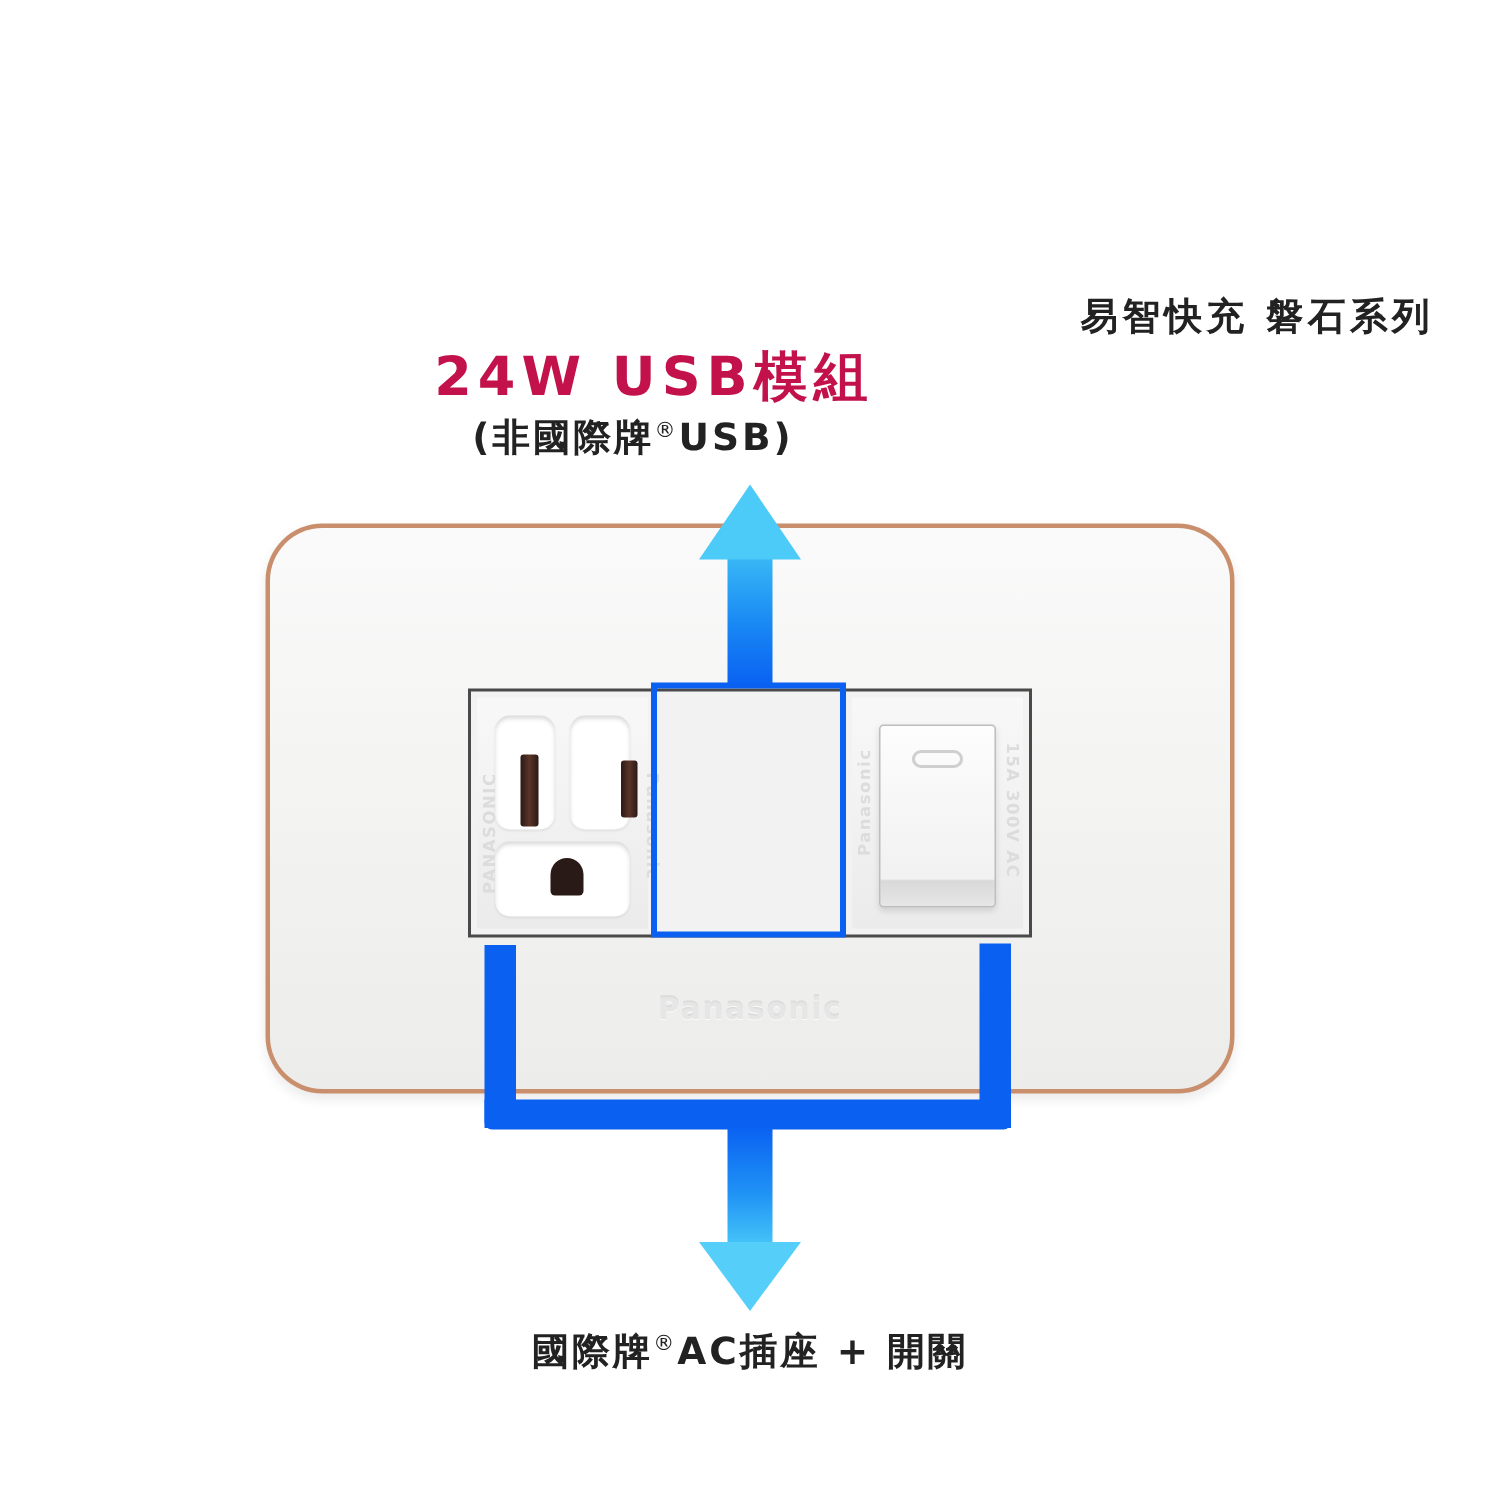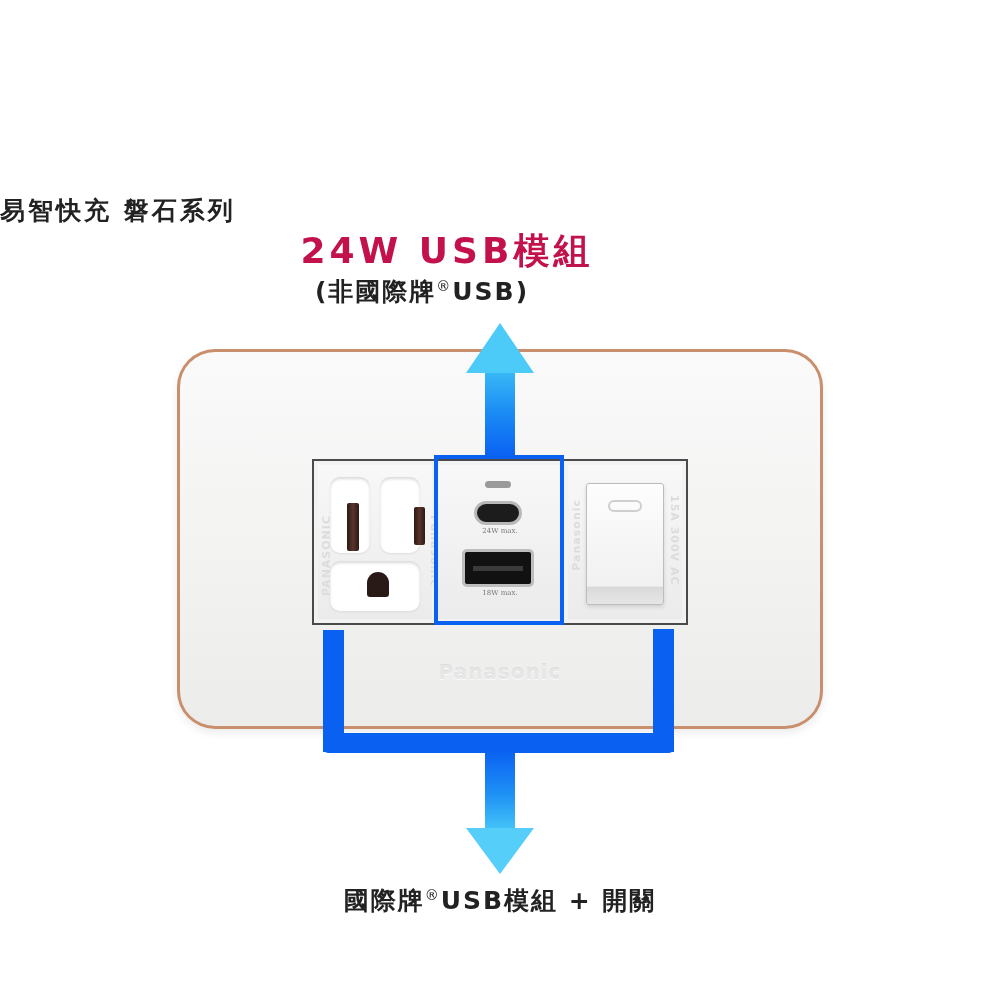--- a/index.html
+++ b/index.html
@@ -5,26 +5,26 @@
   html, body { margin:0; padding:0; }
   body {
     width:1000px; height:1000px; position:relative; overflow:hidden;
     background:#ffffff;
     font-family:"DejaVu Sans","Liberation Sans",sans-serif;
   }
   .abs { position:absolute; }
 
   
   .line1 {
-    left:0; width:956px; top:194px; text-align:left;
+    left:0; width:956px; top:194px; text-align:right;
     font-size:25px; font-weight:bold; color:#222; letter-spacing:3px;
   }
   .line2 {
     left:0; width:872px; top:227px; text-align:center;
-    font-size:36px; font-weight:bold; letter-spacing:4px;padding-left:11px;
+    font-size:36px; font-weight:bold; letter-spacing:4px;
   }
   .line3 {
     left:0; width:844px; top:275px; text-align:center;
     font-size:25px; font-weight:bold; color:#222; letter-spacing:2px;
   }
   .bottom-label {
     left:0; width:1000px; top:884px; text-align:center;
     font-size:25px; font-weight:bold; color:#222; letter-spacing:2px;
   }
   sup.reg { font-size:14px; vertical-align:9px; font-weight:normal; }
@@ -172,27 +172,20 @@
     <div class="boss" style="left:12px;top:12px;width:40px;height:76px;"></div>
     <div class="boss" style="left:62px;top:12px;width:40px;height:76px;"></div>
     <div class="boss" style="left:12px;top:96px;width:90px;height:50px;"></div>
     <div class="prong" style="left:29px;top:38px;height:48px;"></div>
     <div class="prong" style="left:96px;top:42px;height:38px;width:11px;"></div>
     <div class="ground"></div>
     <div class="vert-text" style="left:2px;top:50px;transform:rotate(180deg);">PANASONIC</div>
     <div class="vert-text" style="left:110px;top:50px;">Panasonic</div>
   </div>
 
-  <div class="slot usb">
-    <div class="led"></div>
-    <div class="usbc"></div>
-    <div class="port-label" style="top:62px;">24W max.</div>
-    <div class="usba"></div>
-    <div class="port-label" style="top:124px;">18W max.</div>
-  </div>
 
   <div class="slot switch">
     <div class="rocker">
       <div class="rocker-led"></div>
     </div>
     <div class="vert-text" style="left:2px;top:34px;transform:rotate(180deg);">Panasonic</div>
     <div class="vert-text" style="left:100px;top:30px;">15A 300V AC</div>
   </div>
 </div>
 
@@ -201,14 +194,14 @@
 <div class="abs up-shaft"></div>
 <div class="abs up-head"></div>
 
 <div class="abs bracket-left"></div>
 <div class="abs bracket-right"></div>
 <div class="abs bracket-bottom"></div>
 <div class="abs down-shaft"></div>
 <div class="abs down-head"></div>
 
 <div class="abs bottom-label">
-  <span>國際牌</span><sup class="reg">®</sup><span>USB模組 + 開關</span>
+  <span>國際牌</span><sup class="reg">®</sup><span>AC插座 + 開關</span>
 </div>
 
 </body></html>

